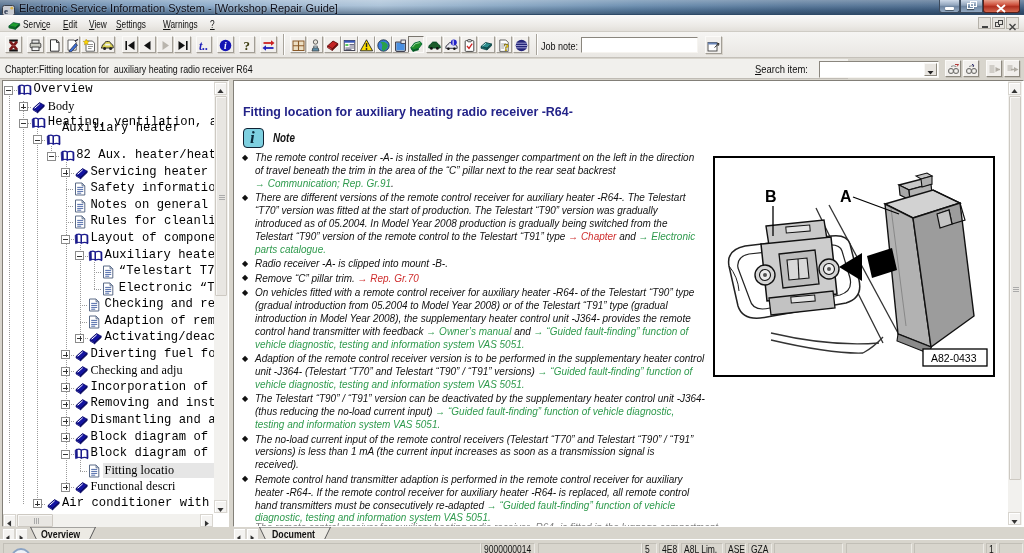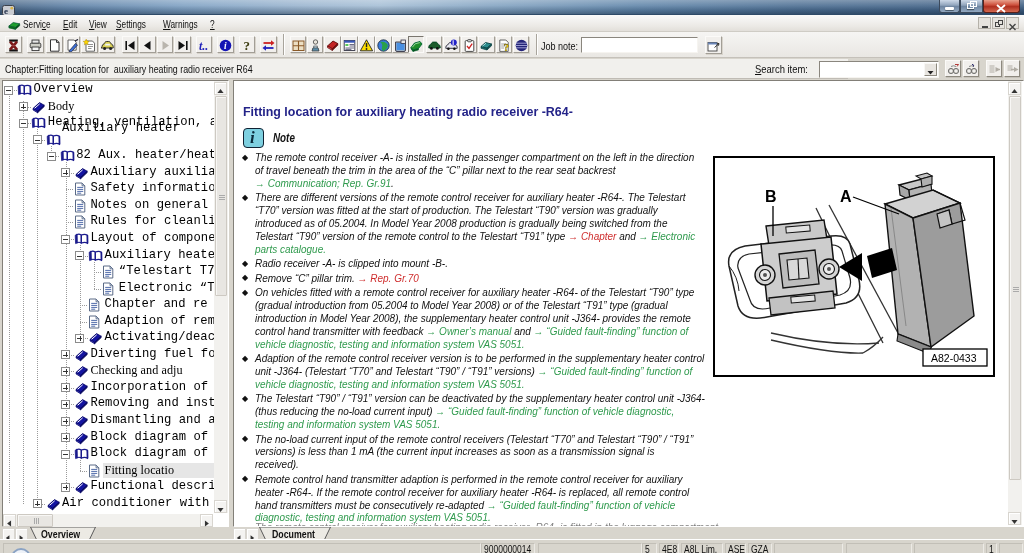--- a/index.html
+++ b/index.html
@@ -14,20 +14,21 @@
 </style></head><body>
 
 <div style="position:absolute;left:0;top:0;width:1024px;height:15px;background:linear-gradient(180deg,rgba(255,255,255,0.30) 0%,rgba(255,255,255,0.10) 40%,rgba(8,24,44,0.18) 75%,rgba(8,24,44,0.38) 100%),linear-gradient(90deg,#4a6787 0%,#5f82a7 7%,#7fa1c3 18%,#9cb6d0 30%,#a6bfd6 37%,#84a4c2 48%,#6186aa 62%,#4d6f93 78%,#3e5e82 100%);border-bottom:1px solid #2e4a68;">
   <div style="position:absolute;left:2px;top:1.5px;width:13px;height:11px;">
     <svg width="13" height="11" viewBox="0 0 13 11">
         <rect x="0.5" y="0.5" width="12" height="10" rx="2" fill="#c9ccd2" stroke="#3c414b"></rect>
         <text x="2" y="8.5" font-family="Liberation Serif" font-size="9" font-weight="bold" fill="#23314c">e</text>
         <circle cx="9.8" cy="3.2" r="1.4" fill="#d8b34a"></circle>
       </svg>
   </div>
+  <div class="sq" style="position:absolute;left:19px;top:1.5px;font-size:11px;color:#0c0c16;transform:scaleX(1);text-shadow:0 0 2px rgba(230,240,250,0.6);">Electronic Service Information System - [Workshop Repair Guide]</div>
   <div style="position:absolute;left:939px;top:0;width:21px;height:13px;background:linear-gradient(#cdd9e8,#8fa3bb 45%,#6d84a0 50%,#93a9c2);border:1px solid #3c4a5c;border-top:none;border-radius:0 0 3px 3px;">
       <div style="position:absolute;left:5px;top:7px;width:9px;height:2.5px;background:#fff;border-radius:1px;box-shadow:0 1px 1px #456;"></div>
     </div>
   <div style="position:absolute;left:960px;top:0;width:23px;height:13px;background:linear-gradient(#cdd9e8,#8fa3bb 45%,#6d84a0 50%,#93a9c2);border:1px solid #3c4a5c;border-top:none;">
       <div style="position:absolute;left:6px;top:2.5px;width:7px;height:6px;border:1.4px solid #fff;box-shadow:0 1px 1px #456;"></div>
       <div style="position:absolute;left:9px;top:1px;width:7px;height:6px;border:1.4px solid #fff;"></div>
     </div>
   <div style="position:absolute;left:983px;top:0;width:37px;height:13px;background:linear-gradient(#e8a08c,#cf5440 40%,#b03020 55%,#d4684f);border:1px solid #5c2018;border-top:none;border-radius:0 0 3px 3px;">
     <svg width="35" height="11" viewBox="0 0 35 11">
         <path d="M13 2 L21 9 M21 2 L13 9" stroke="#fff" stroke-width="1.8"></path>
@@ -392,21 +393,21 @@
         <div class="tt" style="left:73.2px;top:67.2px;">82 Aux. heater/heat</div>
         <div style="position:absolute;left:58.1px;top:87.2px;width:9px;height:9px;background:#fff;border:1px solid #8c8c8c;"></div>
         <div style="position:absolute;left:60.1px;top:91.8px;width:5px;height:1px;background:#333;"></div>
         <div style="position:absolute;left:62.6px;top:89.2px;width:1px;height:5px;background:#333;"></div>
         <div style="position:absolute;left:71.0px;top:84.8px;width:15px;height:14px;"><svg width="15" height="14" viewBox="0 0 15 14">
             <path d="M2 8.5 L8.5 2.6 L13.2 5.2 L6.6 11.4 Z" fill="#1313a0" stroke="#000060" stroke-width="0.8"></path>
             <path d="M2 8.5 L6.6 11.4 L6.6 12.8 L2 9.9 Z" fill="#3a3ac0" stroke="#000060" stroke-width="0.7"></path>
             <path d="M6.6 11.4 L13.2 5.2 L13.2 6.6 L6.6 12.8 Z" fill="#08085c" stroke="#000060" stroke-width="0.7"></path>
             <path d="M3.6 8.3 L8.7 3.8" stroke="#fff" stroke-width="1.0" fill="none"></path>
           </svg></div>
-        <div class="tt" style="left:87.4px;top:83.8px;">Auxiliary auxilia</div>
+        <div class="tt" style="left:87.4px;top:83.8px;">Servicing heater</div>
         <div style="position:absolute;left:71.0px;top:101.3px;width:12px;height:14px;"><svg width="12" height="14" viewBox="0 0 12 14">
             <path d="M1.5 1 L8 1 L10.8 3.8 L10.8 13 L1.5 13 Z" fill="#fff" stroke="#5a6a86" stroke-width="1"></path>
             <path d="M8 1 L8 3.8 L10.8 3.8 Z" fill="#c9d4e4" stroke="#5a6a86" stroke-width="0.8"></path>
             <path d="M3.2 5.4 h6 M3.2 7.4 h6 M3.2 9.4 h6 M3.2 11.2 h4" stroke="#3c5aa0" stroke-width="0.9"></path>
           </svg></div>
         <div class="tt" style="left:87.4px;top:100.3px;">Safety information</div>
         <div style="position:absolute;left:71.0px;top:117.9px;width:12px;height:14px;"><svg width="12" height="14" viewBox="0 0 12 14">
             <path d="M1.5 1 L8 1 L10.8 3.8 L10.8 13 L1.5 13 Z" fill="#fff" stroke="#5a6a86" stroke-width="1"></path>
             <path d="M8 1 L8 3.8 L10.8 3.8 Z" fill="#c9d4e4" stroke="#5a6a86" stroke-width="0.8"></path>
             <path d="M3.2 5.4 h6 M3.2 7.4 h6 M3.2 9.4 h6 M3.2 11.2 h4" stroke="#3c5aa0" stroke-width="0.9"></path>
@@ -446,21 +447,21 @@
             <path d="M1.5 1 L8 1 L10.8 3.8 L10.8 13 L1.5 13 Z" fill="#fff" stroke="#5a6a86" stroke-width="1"></path>
             <path d="M8 1 L8 3.8 L10.8 3.8 Z" fill="#c9d4e4" stroke="#5a6a86" stroke-width="0.8"></path>
             <path d="M3.2 5.4 h6 M3.2 7.4 h6 M3.2 9.4 h6 M3.2 11.2 h4" stroke="#3c5aa0" stroke-width="0.9"></path>
           </svg></div>
         <div class="tt" style="left:115.8px;top:199.6px;">Electronic “T9</div>
         <div style="position:absolute;left:85.2px;top:217.1px;width:12px;height:14px;"><svg width="12" height="14" viewBox="0 0 12 14">
             <path d="M1.5 1 L8 1 L10.8 3.8 L10.8 13 L1.5 13 Z" fill="#fff" stroke="#5a6a86" stroke-width="1"></path>
             <path d="M8 1 L8 3.8 L10.8 3.8 Z" fill="#c9d4e4" stroke="#5a6a86" stroke-width="0.8"></path>
             <path d="M3.2 5.4 h6 M3.2 7.4 h6 M3.2 9.4 h6 M3.2 11.2 h4" stroke="#3c5aa0" stroke-width="0.9"></path>
           </svg></div>
-        <div class="tt" style="left:101.6px;top:216.1px;">Chapter and re</div>
+        <div class="tt" style="left:101.6px;top:216.1px;">Checking and re</div>
         <div style="position:absolute;left:85.2px;top:233.7px;width:12px;height:14px;"><svg width="12" height="14" viewBox="0 0 12 14">
             <path d="M1.5 1 L8 1 L10.8 3.8 L10.8 13 L1.5 13 Z" fill="#fff" stroke="#5a6a86" stroke-width="1"></path>
             <path d="M8 1 L8 3.8 L10.8 3.8 Z" fill="#c9d4e4" stroke="#5a6a86" stroke-width="0.8"></path>
             <path d="M3.2 5.4 h6 M3.2 7.4 h6 M3.2 9.4 h6 M3.2 11.2 h4" stroke="#3c5aa0" stroke-width="0.9"></path>
           </svg></div>
         <div class="tt" style="left:101.6px;top:232.7px;">Adaption of rem</div>
         <div style="position:absolute;left:72.3px;top:252.8px;width:9px;height:9px;background:#fff;border:1px solid #8c8c8c;"></div>
         <div style="position:absolute;left:74.3px;top:257.2px;width:5px;height:1px;background:#333;"></div>
         <div style="position:absolute;left:76.8px;top:254.8px;width:1px;height:5px;background:#333;"></div>
         <div style="position:absolute;left:85.2px;top:250.2px;width:15px;height:14px;"><svg width="15" height="14" viewBox="0 0 15 14">
@@ -548,21 +549,21 @@
         <div class="tt" style="left:101.6px;top:381.7px;font-family:Liberation Serif, serif;">Fitting locatio</div>
         <div style="position:absolute;left:58.1px;top:401.7px;width:9px;height:9px;background:#fff;border:1px solid #8c8c8c;"></div>
         <div style="position:absolute;left:60.1px;top:406.2px;width:5px;height:1px;background:#333;"></div>
         <div style="position:absolute;left:62.6px;top:403.7px;width:1px;height:5px;background:#333;"></div>
         <div style="position:absolute;left:71.0px;top:399.2px;width:15px;height:14px;"><svg width="15" height="14" viewBox="0 0 15 14">
             <path d="M2 8.5 L8.5 2.6 L13.2 5.2 L6.6 11.4 Z" fill="#1313a0" stroke="#000060" stroke-width="0.8"></path>
             <path d="M2 8.5 L6.6 11.4 L6.6 12.8 L2 9.9 Z" fill="#3a3ac0" stroke="#000060" stroke-width="0.7"></path>
             <path d="M6.6 11.4 L13.2 5.2 L13.2 6.6 L6.6 12.8 Z" fill="#08085c" stroke="#000060" stroke-width="0.7"></path>
             <path d="M3.6 8.3 L8.7 3.8" stroke="#fff" stroke-width="1.0" fill="none"></path>
           </svg></div>
-        <div class="tt" style="left:87.4px;top:398.2px;">Functional descri</div>
+        <div class="tt" style="left:87.4px;top:398.2px;font-family:Liberation Serif, serif;">Functional descri</div>
         <div style="position:absolute;left:29.7px;top:418.2px;width:9px;height:9px;background:#fff;border:1px solid #8c8c8c;"></div>
         <div style="position:absolute;left:31.7px;top:422.8px;width:5px;height:1px;background:#333;"></div>
         <div style="position:absolute;left:34.2px;top:420.2px;width:1px;height:5px;background:#333;"></div>
         <div style="position:absolute;left:42.6px;top:415.8px;width:15px;height:14px;"><svg width="15" height="14" viewBox="0 0 15 14">
             <path d="M2 8.5 L8.5 2.6 L13.2 5.2 L6.6 11.4 Z" fill="#1313a0" stroke="#000060" stroke-width="0.8"></path>
             <path d="M2 8.5 L6.6 11.4 L6.6 12.8 L2 9.9 Z" fill="#3a3ac0" stroke="#000060" stroke-width="0.7"></path>
             <path d="M6.6 11.4 L13.2 5.2 L13.2 6.6 L6.6 12.8 Z" fill="#08085c" stroke="#000060" stroke-width="0.7"></path>
             <path d="M3.6 8.3 L8.7 3.8" stroke="#fff" stroke-width="1.0" fill="none"></path>
           </svg></div>
         <div class="tt" style="left:59.0px;top:414.8px;">Air conditioner with </div>

